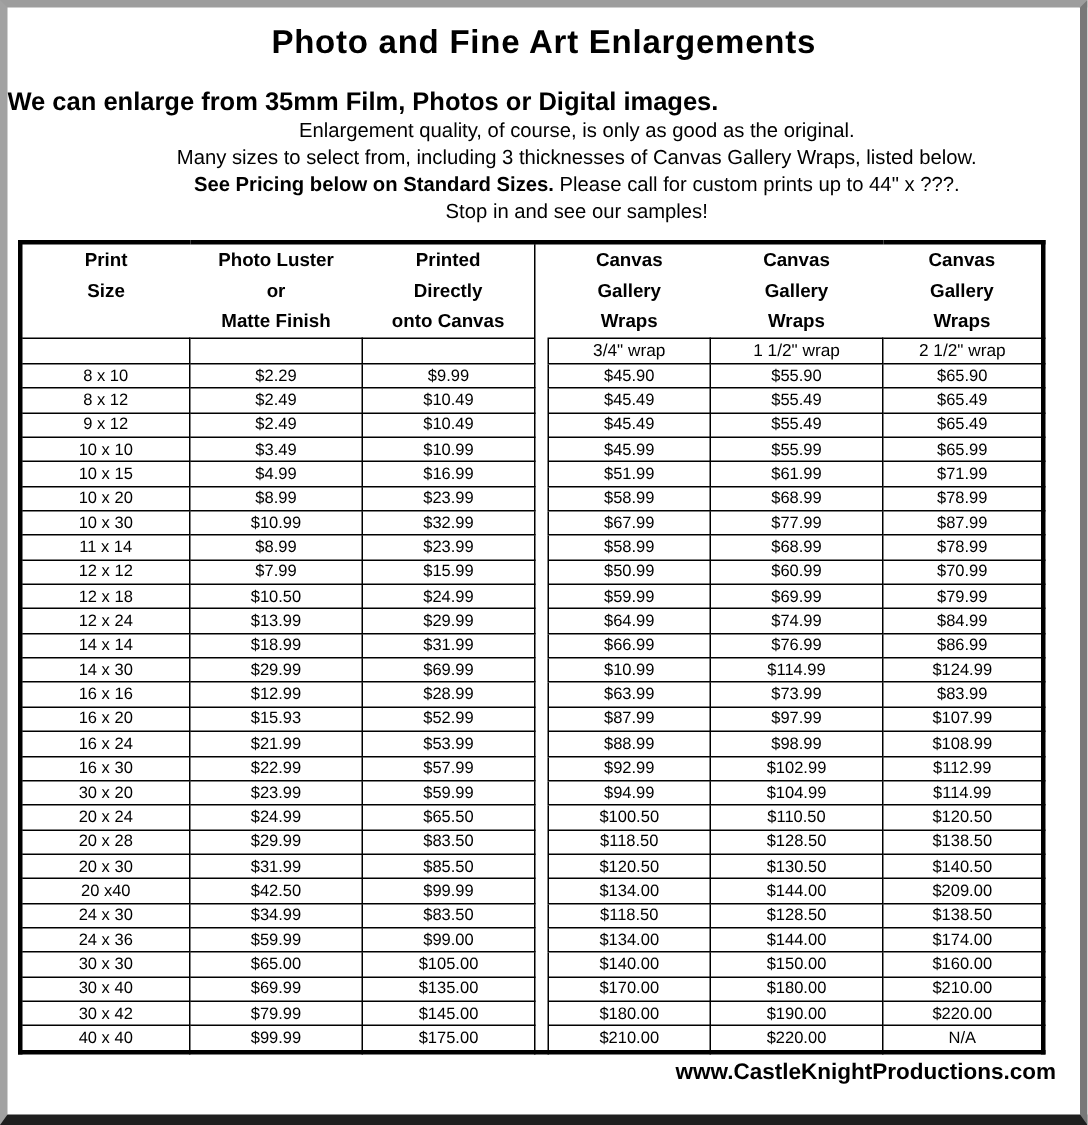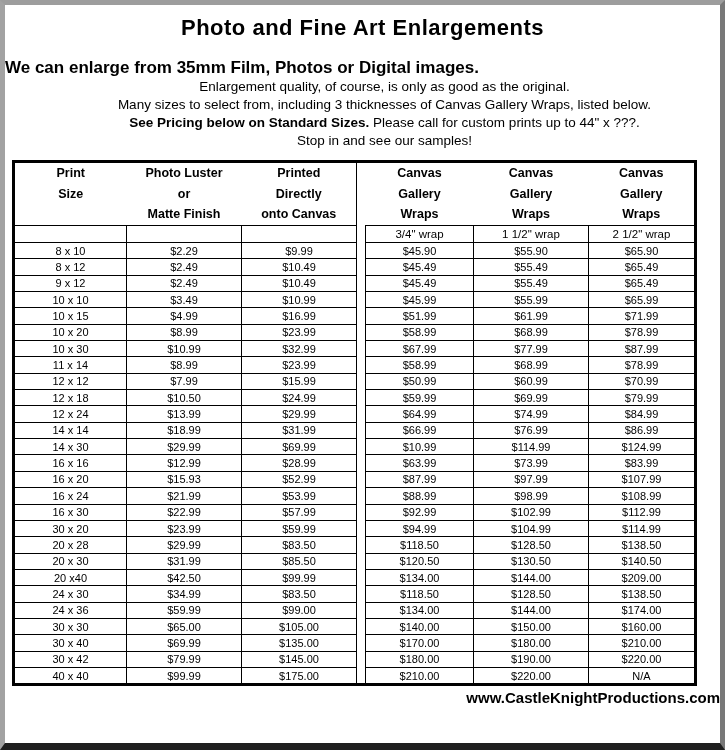--- a/index.html
+++ b/index.html
@@ -80,20 +80,21 @@
     border:1px solid #000;
     padding:0;
     height:15.35px;
     font-size:11px;
     text-align:center;
     vertical-align:middle;
     white-space:nowrap;
   }
   .footer {
     margin-top:3px;
+    padding-right:16px;
     text-align:right;
     font-size:15px;
     font-weight:bold;
   }
 </style>
 </head>
 <body>
 
 <div class="page">
 
@@ -317,20 +318,29 @@
         <tr>
           <td>30 x 20</td>
           <td>$23.99</td>
           <td>$59.99</td>
           <td class="sp"></td>
           <td>$94.99</td>
           <td>$104.99</td>
           <td>$114.99</td>
         </tr>
         <tr>
+          <td>20 x 24</td>
+          <td>$24.99</td>
+          <td>$65.50</td>
+          <td class="sp"></td>
+          <td>$100.50</td>
+          <td>$110.50</td>
+          <td>$120.50</td>
+        </tr>
+        <tr>
           <td>20 x 28</td>
           <td>$29.99</td>
           <td>$83.50</td>
           <td class="sp"></td>
           <td>$118.50</td>
           <td>$128.50</td>
           <td>$138.50</td>
         </tr>
         <tr>
           <td>20 x 30</td>

